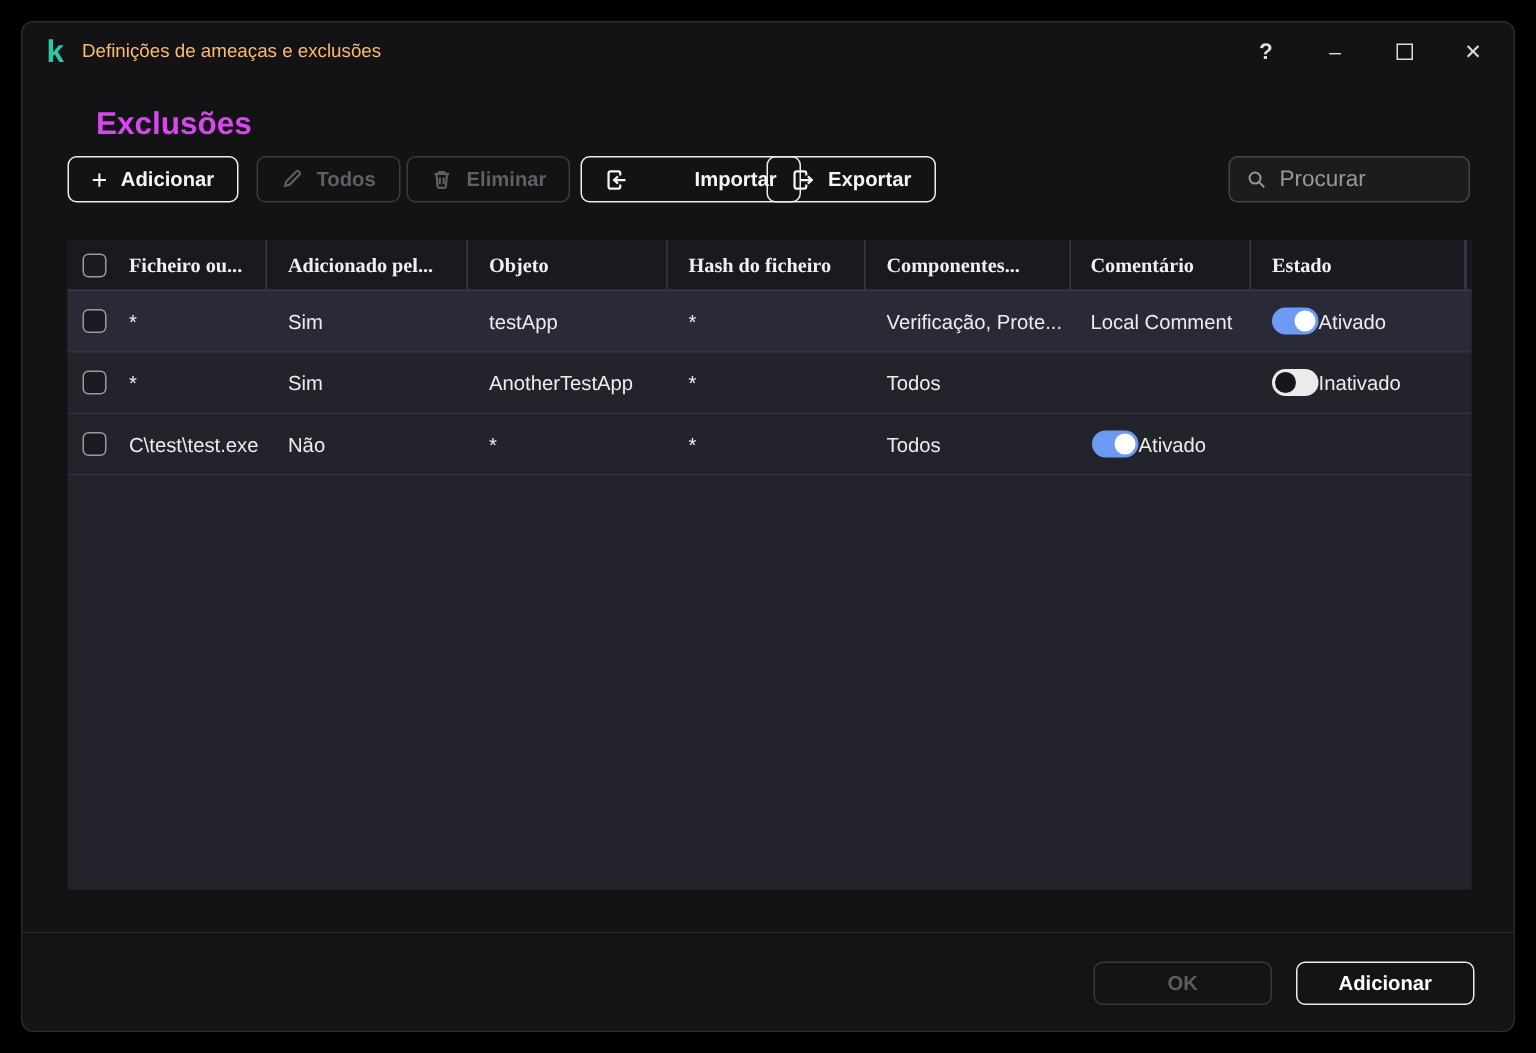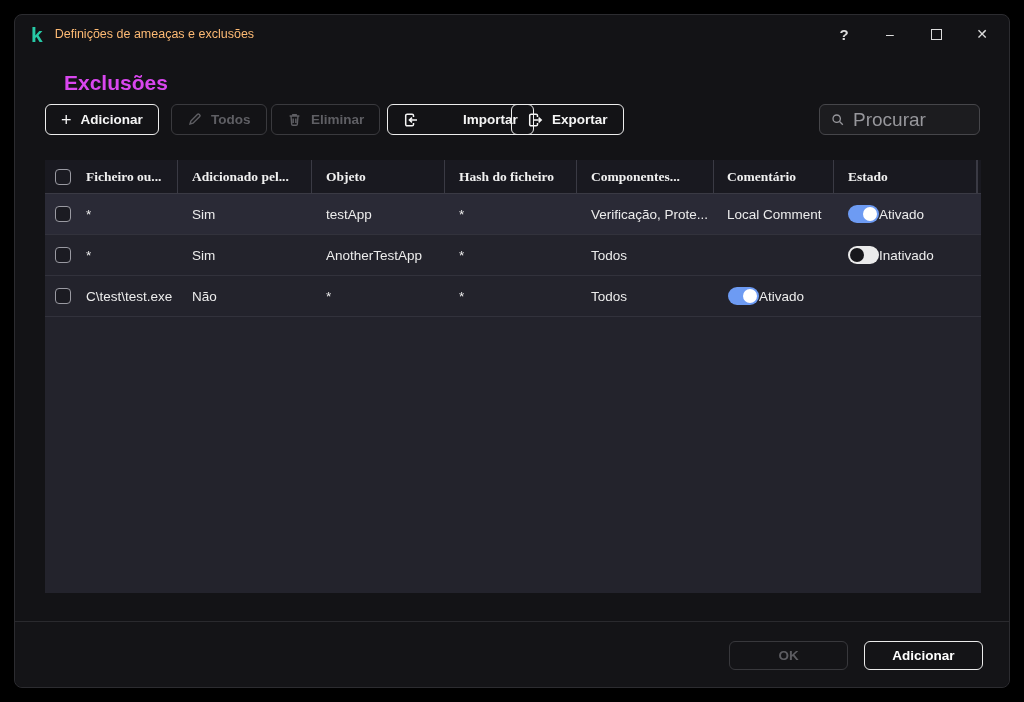--- a/index.html
+++ b/index.html
@@ -38,21 +38,21 @@
   .btn-imp  { left:372px;gap:44px; }
   .btn-exp  { left:496px; }
   .plus { font-size:18px; font-weight:400; line-height:1; }
 
   .search {
     position:absolute; top:89px; right:29px; width:161px; height:31px;
     background:#1c1c1f; border:1px solid #46464a; border-radius:6px;
     display:flex; align-items:center; gap:8px; padding:0 11px; color:#97979c;
   }
   .search svg { stroke:#97979c; fill:none; stroke-width:1.5; }
-  .search-text { font-size:19px;text-align:center; }
+  .search-text { font-size:15px;text-align:center; }
 
   
   .table { position:absolute; left:30px; top:145px; width:936px; height:433px; background:#23232c; }
   .thead { display:flex; height:34px; background:#191920; border-bottom:1px solid #3a3a44; }
   .th { display:flex; align-items:center; color:#f0f0f0; font-size:13.5px; font-weight:700;font-family:Liberation Serif, serif; }
   .th.sep { border-right:1px solid #3a3a44; }
   .row { display:flex; height:41px; border-bottom:1px solid #32323c; align-items:center; }
   .row.hl { background:#2a2a36; }
   .td { display:flex; align-items:center; color:#ececec; font-size:13.5px; height:100%; overflow:hidden; white-space:nowrap; }
 

